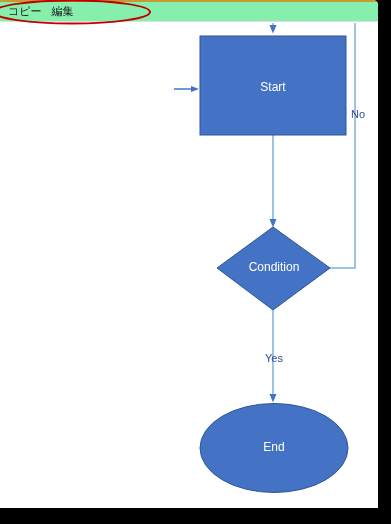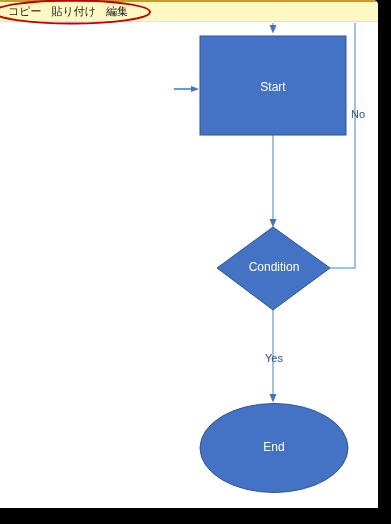--- a/index.html
+++ b/index.html
@@ -35,21 +35,21 @@
     height: 2px;
     background: #C79B33;
   }
   
   #menubar {
     position: absolute;
     left: 0;
     top: 2px;
     width: 378px;
     height: 20px;
-    background: #fef9c3;
+    background: #86efac;
     border-bottom: 1px solid #E2E0DE;
     display: flex;
     align-items: center;
     padding-left: 3px;
     box-sizing: border-box;
   }
   .menu-item {
     font-size: 11px;
     color: #1a1a1a;
     line-height: 1;
@@ -97,21 +97,20 @@
 <body>
 
 <div id="app">
 
   <div id="window">
 
     <div id="top-rule"></div>
 
     <div id="menubar">
       <div class="menu-item">コピー</div>
-      <div class="menu-item">貼り付け</div>
       <div class="menu-item">編集</div>
     </div>
 
     <div id="canvas">
       <svg id="flow-svg" width="378" height="485" viewBox="0 0 378 485">
 
         <defs>
           <marker id="arrow-blue" markerWidth="9" markerHeight="9" refX="4.5" refY="4.5" orient="auto" markerUnits="userSpaceOnUse">
             <path d="M0,0.8 L9,4.5 L0,8.2 Z" fill="#4472C4"></path>
           </marker>

